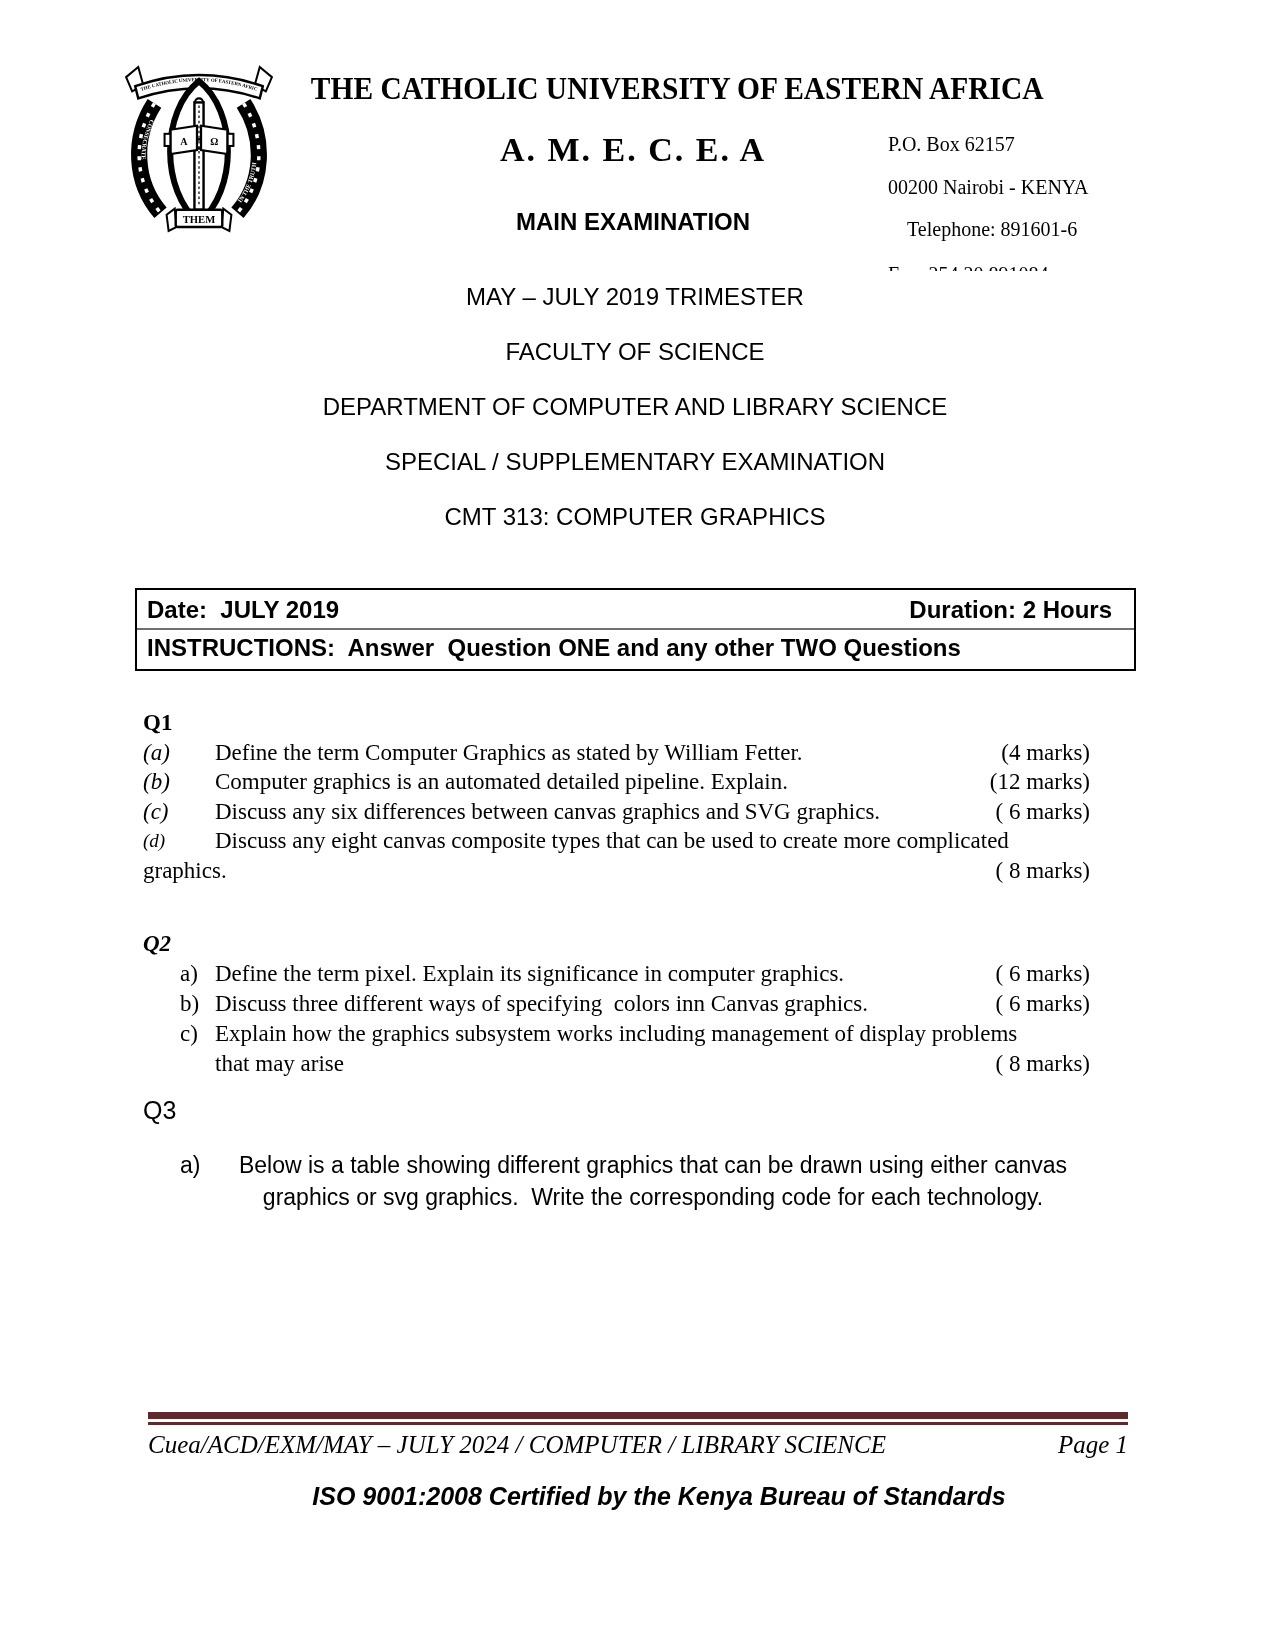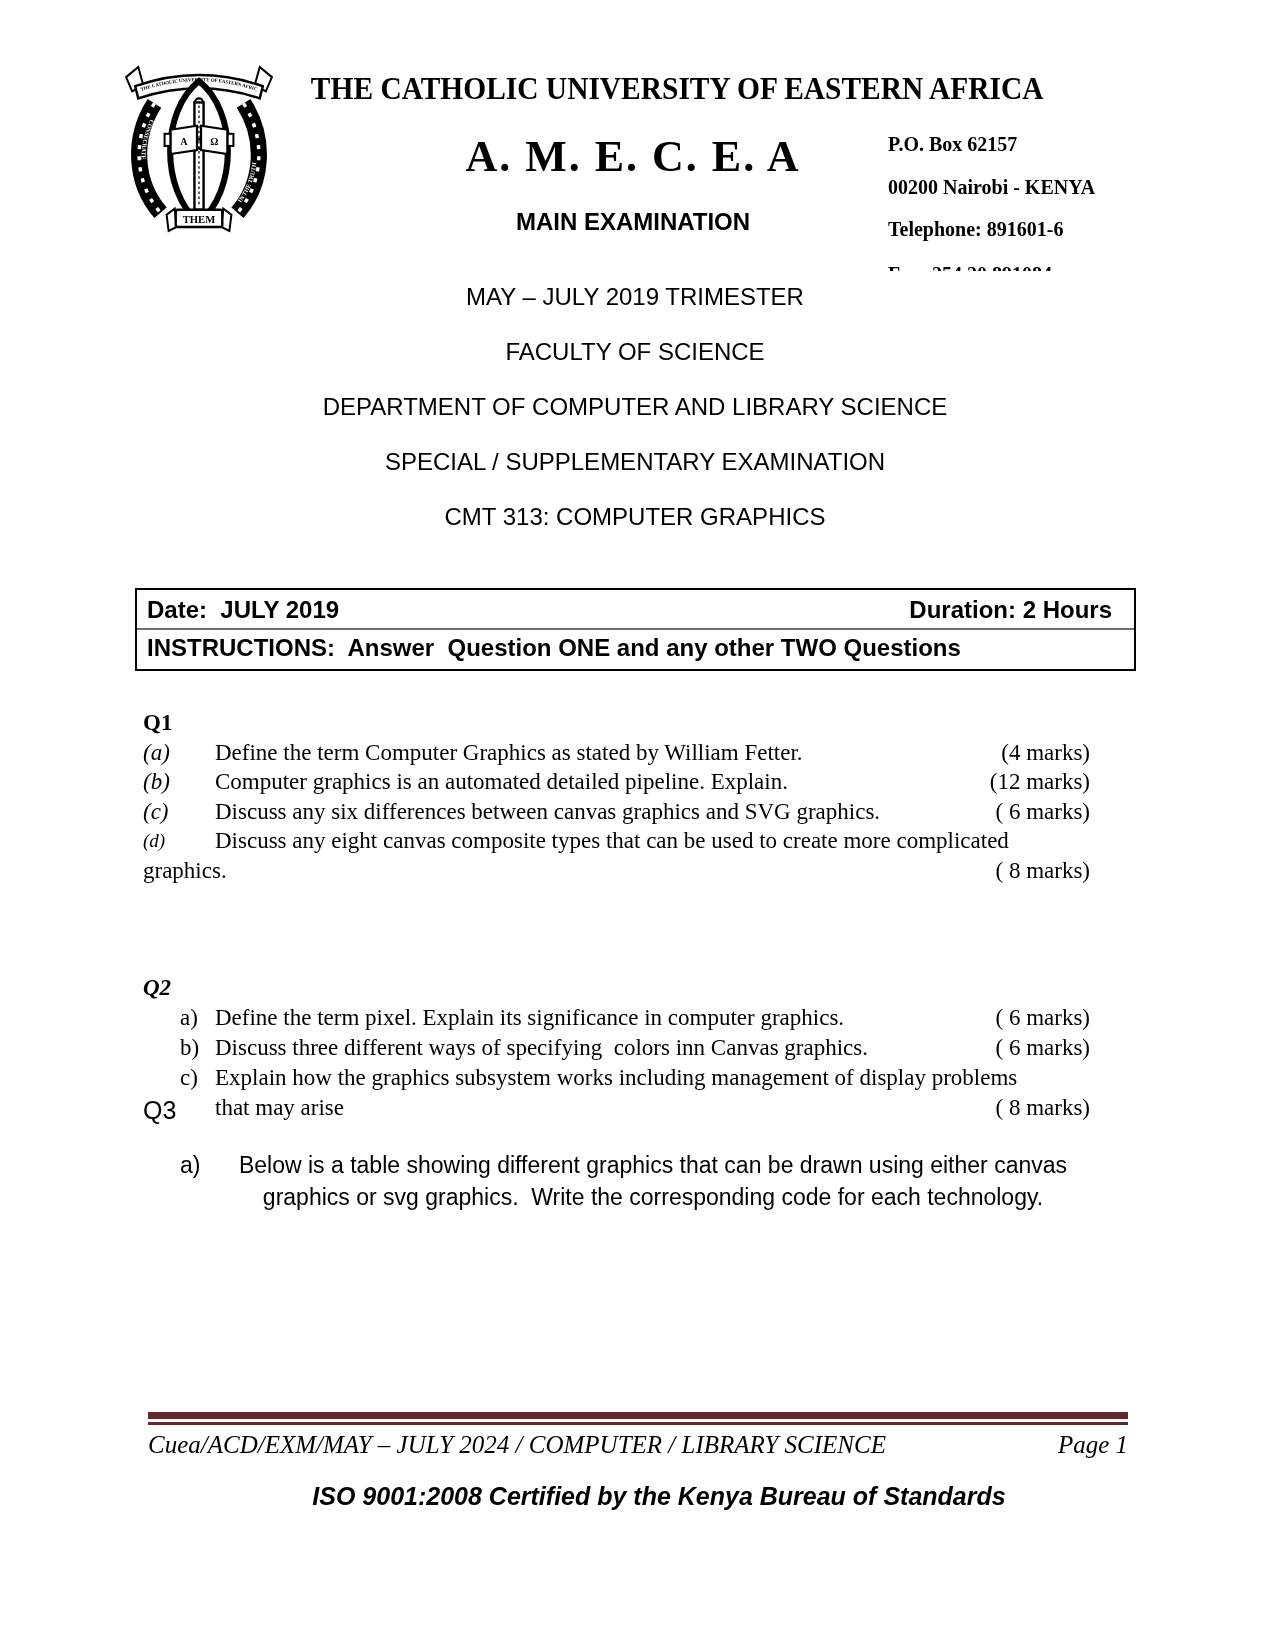--- a/index.html
+++ b/index.html
@@ -6,41 +6,41 @@
   .page{position:relative;width:1275px;height:1650px;background:#fff;color:#000;
         font-family:"Liberation Serif",serif;overflow:hidden;}
   .abs{position:absolute;}
   .sans{font-family:"Liberation Sans",sans-serif;}
   .pre{white-space:pre-wrap;}
 
   
   .crest{position:absolute;left:118px;top:52px;width:162px;height:194px;}
   #uni-title{left:280px;top:70px;width:795px;display:flex;justify-content:center;}
   #uni-title span{font-weight:bold;font-size:32px;white-space:nowrap;transform:scaleX(.92);}
-  #amecea{left:280px;top:131px;width:706px;text-align:center;font-weight:bold;font-size:44px;letter-spacing:2px;}
+  #amecea{left:280px;top:131px;width:706px;text-align:center;font-weight:bold;font-size:34px;letter-spacing:2px;}
   #mainexam{left:280px;top:208px;width:706px;text-align:center;font-weight:bold;font-size:24px;}
-  .addr{left:888px;font-weight:bold;font-size:20px;}
-  #po{top:133px;} #city{top:176px;} #tel{top:218px;}
+  .addr{left:888px;font-weight:normal;font-size:20px;}
+  #po{top:133px;} #city{top:176px;} #tel{top:218px;margin-left:19px;}
   #fax{top:262px;height:9px;overflow:hidden;line-height:24px;width:260px;}
 
   
   .heading{left:135px;width:1000px;text-align:center;font-weight:normal;font-size:24px;}
   #h-trim{top:283px;} #h-fac{top:338px;} #h-dep{top:393px;} #h-spec{top:448px;} #h-course{top:503px;}
 
   
   #info-table{left:135px;top:588px;width:1001px;border:2px solid #000;box-sizing:border-box;
               font-family:"Liberation Sans",sans-serif;font-weight:bold;font-size:24px;}
   #info-row1{display:flex;justify-content:space-between;border-bottom:2px solid #6f6f6f;
              padding:6px 22px 4px 10px;}
   #info-row2{padding:4px 40px 7px 10px;}
 
   
   .qblock{left:143px;width:947px;font-size:23px;line-height:29.5px;}
   #q1{top:708px;}
-  #q2{top:929px;line-height:30px;margin-top:44px;}
+  #q2{top:929px;line-height:30px;}
   .qtitle{font-weight:bold;}
   #q2 .qtitle{font-style:italic;}
   .qrow{display:flex;}
   .lab1{width:72px;flex:none;font-style:italic;}
   .lab1.small{font-size:19px;}
   .lab2{width:35px;flex:none;}
   .txt{flex:1;}
   .marks{margin-left:6px;white-space:pre-wrap;}
   #q2 .qrow{padding-left:37px;}
   #q2 .cont2{padding-left:72px;}

